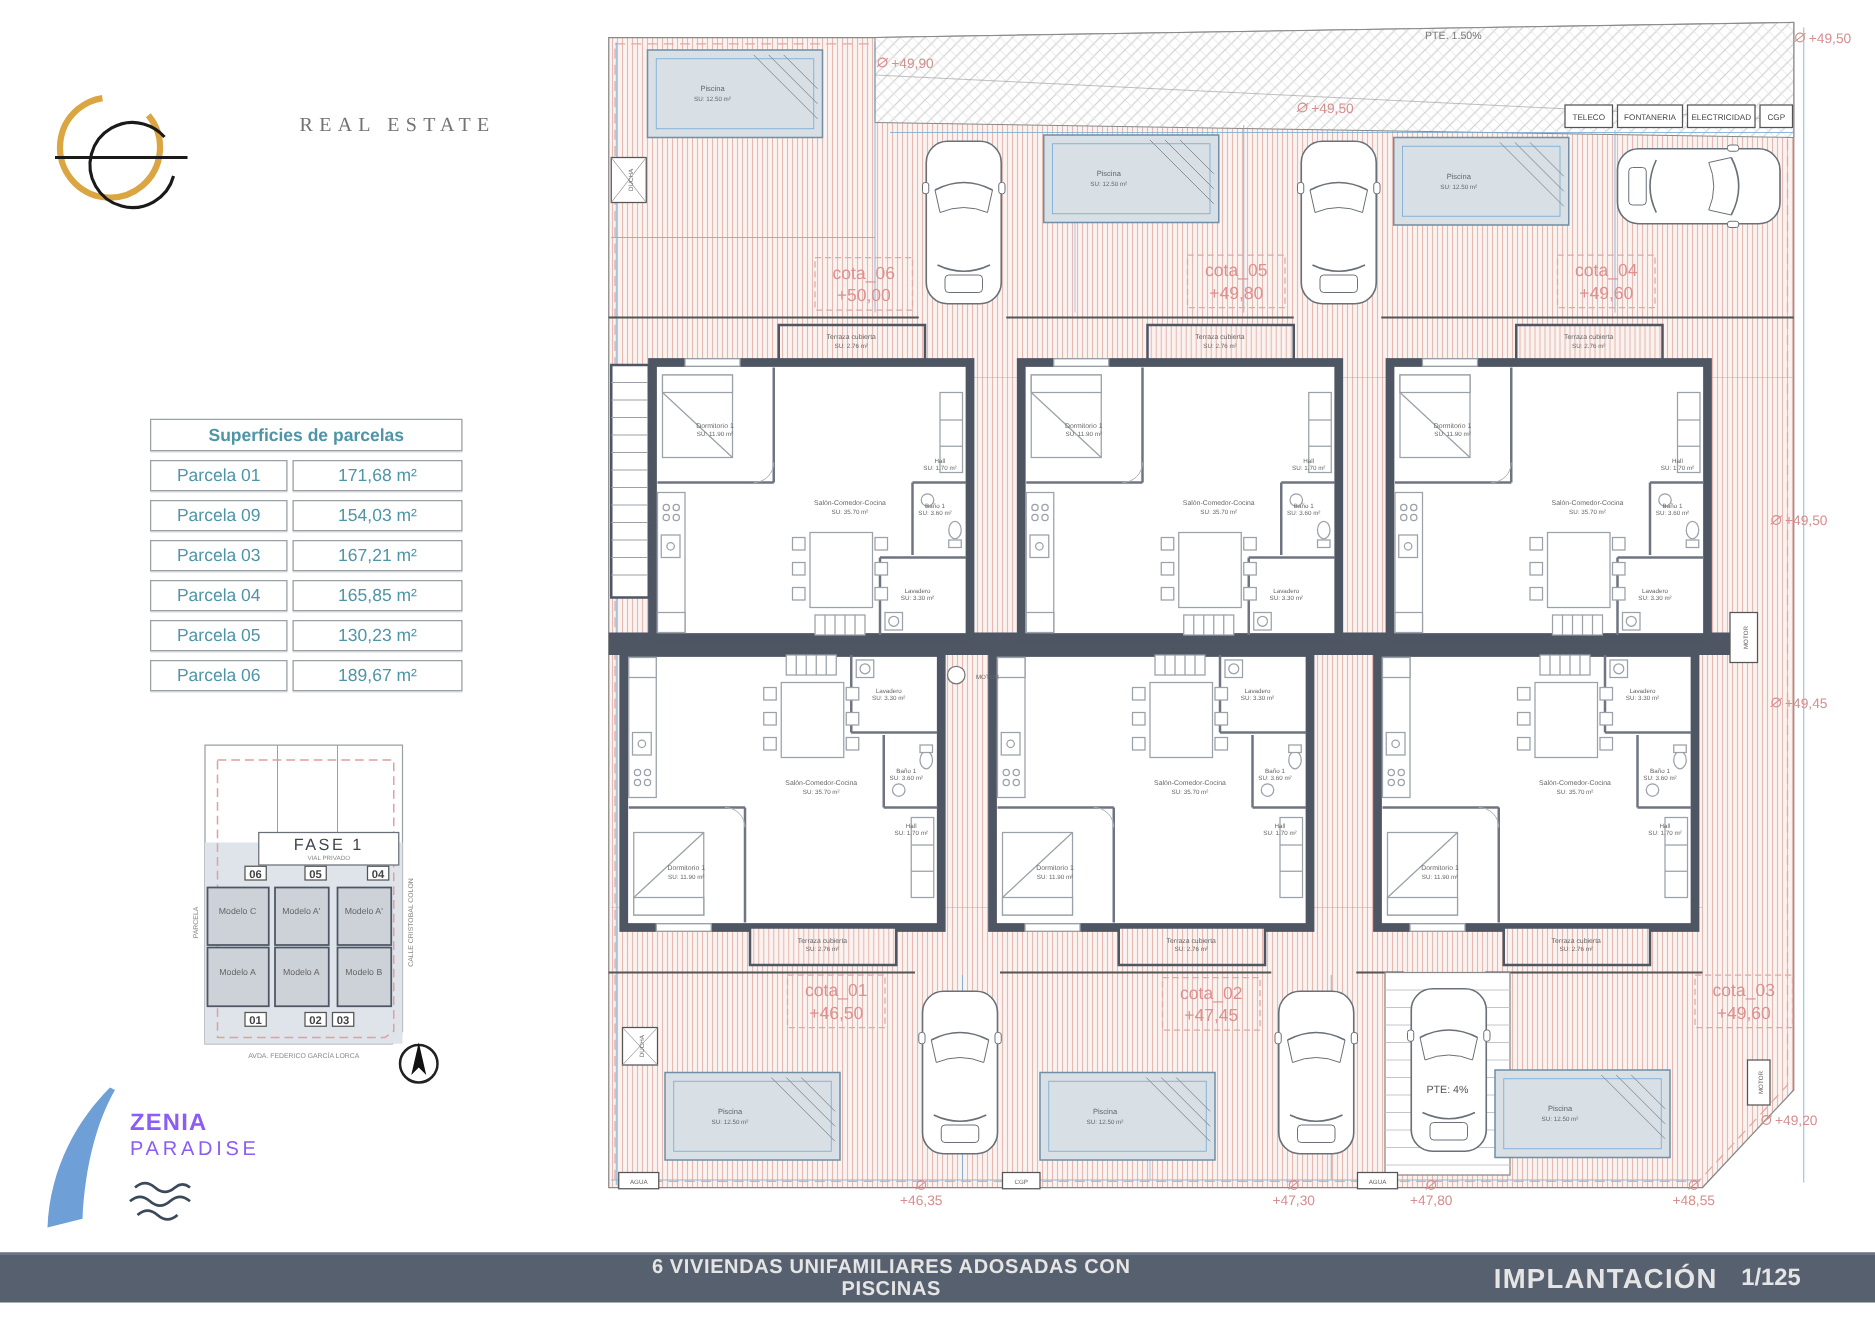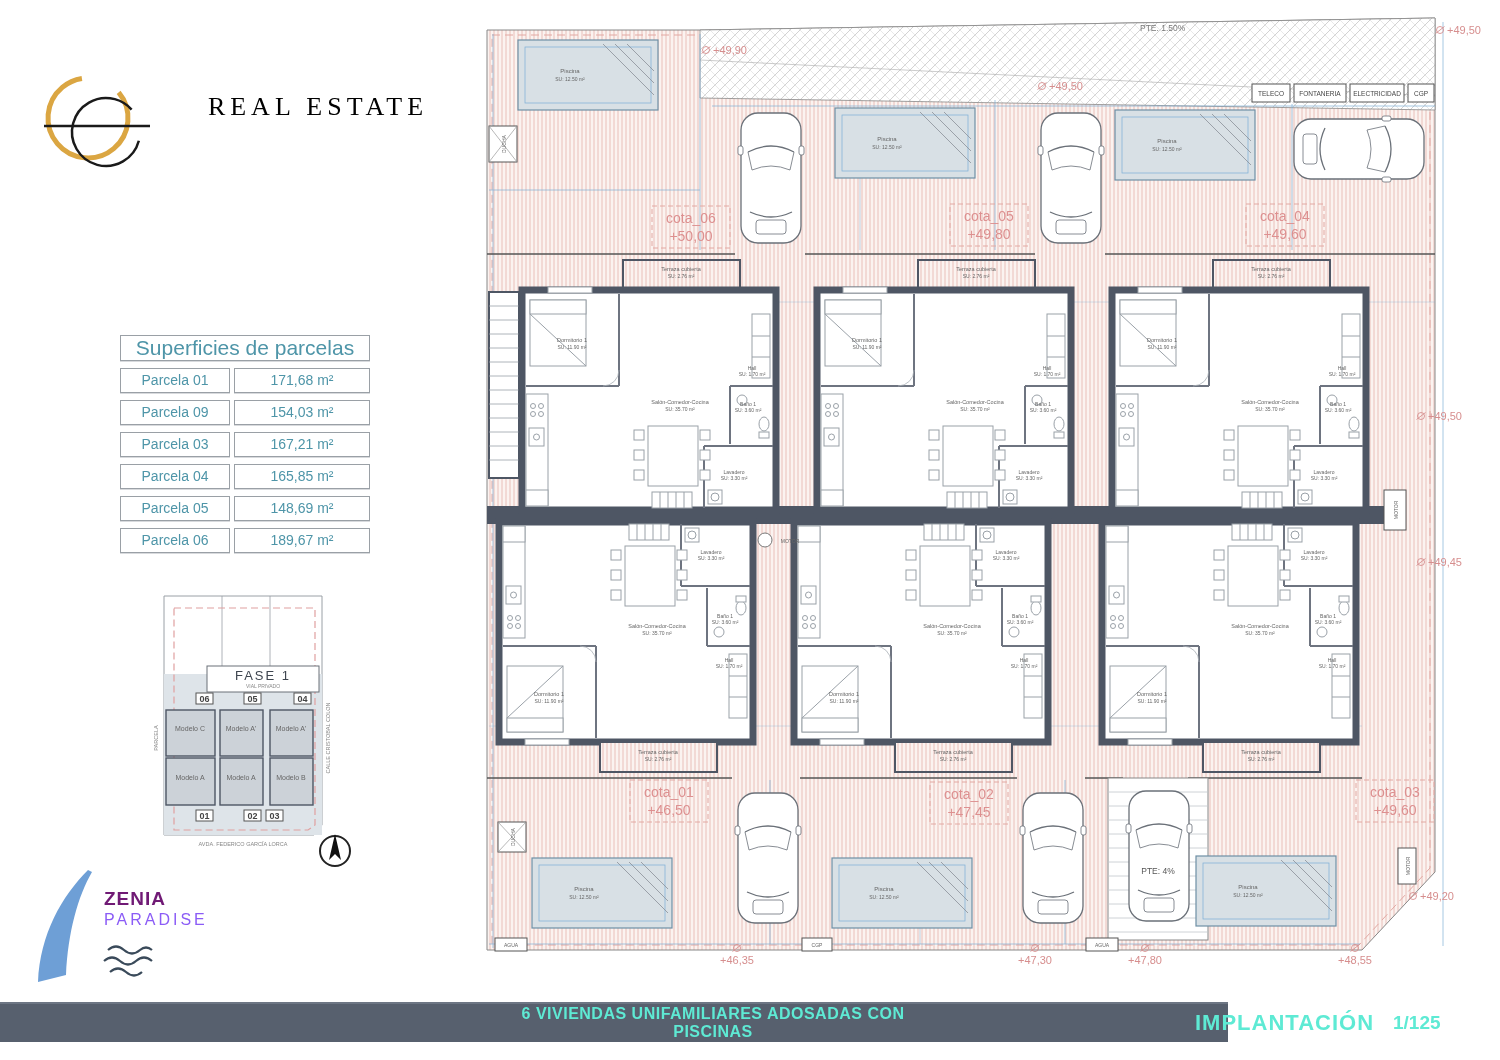--- a/index.html
+++ b/index.html
@@ -6,38 +6,38 @@
   .page{position:relative;width:1500px;height:1060px;background:#fff;overflow:hidden;
         font-family:"Liberation Sans",sans-serif;}
   svg{position:absolute;left:0;top:0;}
   
   .brand{position:absolute;left:30px;top:62px;width:440px;height:140px;}
   .brand-mark{position:absolute;left:0;top:-6px;width:140px;height:140px;}
   .brand-text{position:absolute;left:128px;top:28px;width:320px;text-align:center;
               font-family:"Liberation Serif",serif;}
   .brand-line1{font-size:37px;font-weight:bold;letter-spacing:1px;color:#1a1a1a;white-space:nowrap;}
   .brand-line1 .gold{color:#D9A23C;}
-  .brand-line2{font-size:26px;letter-spacing:5px;color:#000000;margin-top:2px;}
+  .brand-line2{font-size:16px;letter-spacing:5px;color:#737373;margin-top:2px;}
   
   .parcels{position:absolute;left:120px;top:335px;width:250px;}
   .pt-box{border:1px solid #9aa0a6;box-shadow:0 1px 0 #d8dadd;background:#fff;
           color:#4E95A8;text-align:center;}
-  .pt-title{height:24px;line-height:24px;font-size:21px;margin-bottom:7px;}
+  .pt-title{height:24px;line-height:24px;font-size:14px;margin-bottom:7px;font-weight:bold;}
   .pt-row{display:flex;gap:4px;margin-bottom:7px;}
   .pt-label{flex:0 0 108px;height:23px;line-height:23px;font-size:14px;}
   .pt-area{flex:1;height:23px;line-height:23px;font-size:14px;}
   
   .keyplan{left:152px;top:588px;}
   
   .zenia{position:absolute;left:26px;top:862px;width:240px;height:135px;}
-  .zenia-name{position:absolute;left:78px;top:26px;font-size:19px;font-weight:bold;color:#701a75;letter-spacing:1px;}
+  .zenia-name{position:absolute;left:78px;top:26px;font-size:19px;font-weight:bold;color:#8b5cf6;letter-spacing:1px;}
   .zenia-sub{position:absolute;left:78px;top:49px;font-size:16px;color:#8b5cf6;letter-spacing:3px;}
   
-  .footer{position:absolute;left:0;top:1002px;width:1228px;height:38px;background:#57606E;
-          border-top:2px solid #6d7684;display:flex;align-items:center;color:#5eead4;}
+  .footer{position:absolute;left:0;top:1002px;width:1500px;height:38px;background:#57606E;
+          border-top:2px solid #6d7684;display:flex;align-items:center;color:#e5e5e5;}
   .footer-title{position:absolute;left:493px;width:440px;text-align:center;
                 font-size:16px;font-weight:bold;letter-spacing:0.5px;}
   .footer-sheet{position:absolute;left:1195px;font-size:22px;font-weight:bold;letter-spacing:1px;}
   .footer-scale{position:absolute;left:1393px;font-size:19px;font-weight:bold;}
   
   text{font-family:"Liberation Sans",sans-serif;fill:#666;}
   .t5{font-size:5px;} .t55{font-size:5.5px;} .t6{font-size:6px;} .t65{font-size:6.5px;fill:#444;}
   .t8{font-size:8.5px;fill:#777;}
   .cota{font-size:14px;fill:#DD9090;}
   .lvl{font-size:11px;fill:#D68E8E;}
@@ -72,21 +72,21 @@
     <div class="pt-row">
         <div class="pt-box pt-label">Parcela  03</div>
         <div class="pt-box pt-area">167,21 m²</div>
       </div>
     <div class="pt-row">
         <div class="pt-box pt-label">Parcela  04</div>
         <div class="pt-box pt-area">165,85 m²</div>
       </div>
     <div class="pt-row">
         <div class="pt-box pt-label">Parcela  05</div>
-        <div class="pt-box pt-area">148,69 m²</div>
+        <div class="pt-box pt-area">130,23 m²</div>
       </div>
     <div class="pt-row">
         <div class="pt-box pt-label">Parcela  06</div>
         <div class="pt-box pt-area">189,67 m²</div>
       </div>
   </div>
 
   <svg class="keyplan" width="235" height="300" viewBox="0 0 235 300">
     <polygon points="12,8 170,8 170,237 162,247 12,247" fill="#fff" stroke="#9aa0a6" stroke-width="1"></polygon>
     <rect x="12" y="86" width="158" height="161" fill="#DEE4E9" stroke="none"></rect>

